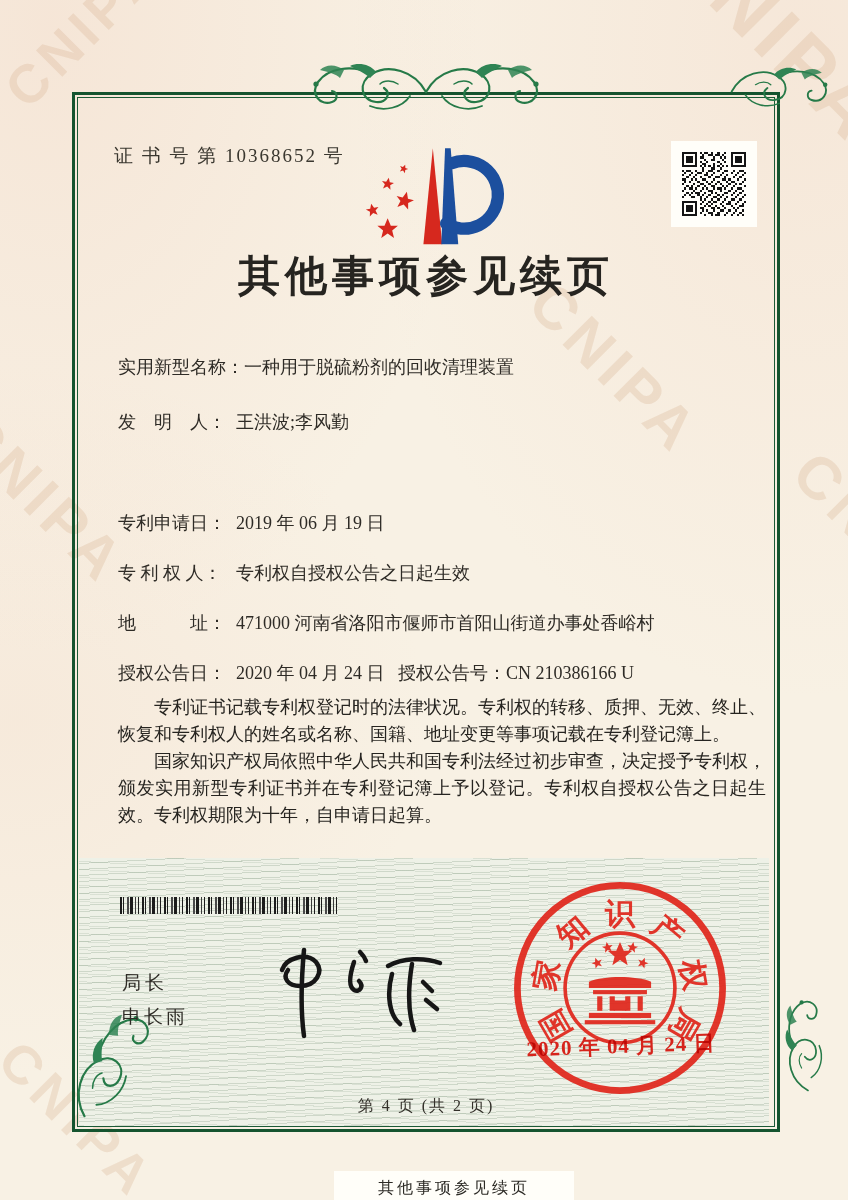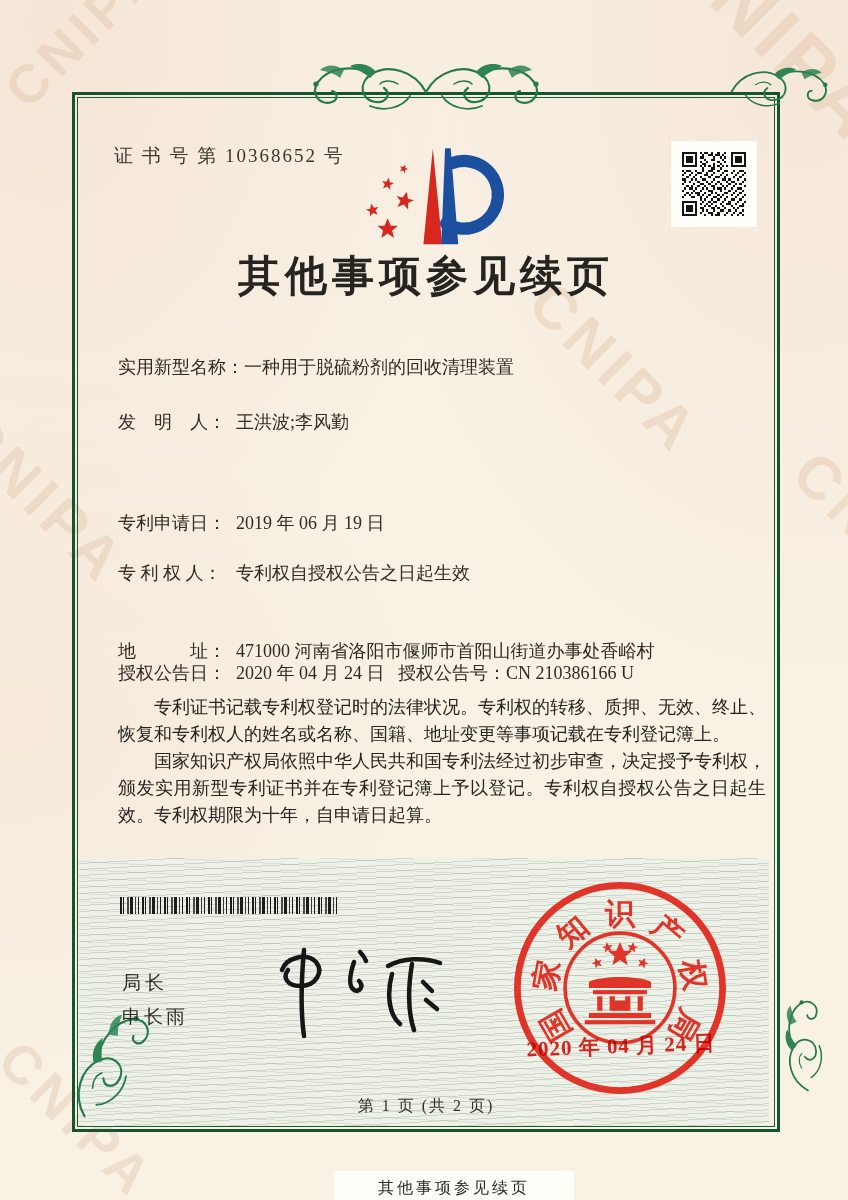--- a/index.html
+++ b/index.html
@@ -147,21 +147,21 @@
     </div>
     <div class="row" style="top:410px;">
       <span class="lbl">发　明　人：</span><span>王洪波;李风勤</span>
     </div>
     <div class="row" style="top:511px;">
       <span class="lbl">专利申请日：</span><span>2019 年 06 月 19 日</span>
     </div>
     <div class="row" style="top:561px;">
       <span class="lbl">专 利 权 人：</span><span>专利权自授权公告之日起生效</span>
     </div>
-    <div class="row" style="top:611px;margin-top:28px;">
+    <div class="row" style="top:611px;">
       <span class="lbl">地　　　址：</span><span>471000 河南省洛阳市偃师市首阳山街道办事处香峪村</span>
     </div>
     <div class="row2" style="left:118px;top:661px;">
       <span class="lbl" style="display:inline-block;min-width:118px;">授权公告日：</span><span>2020 年 04 月 24 日</span>
     </div>
     <div class="row2" style="left:398px;top:661px;">
       <span>授权公告号：</span><span>CN 210386166 U</span>
     </div>
 
     <div class="paras">
@@ -217,20 +217,20 @@
           <rect x="115" y="118" width="5" height="14"></rect>
           <rect x="127" y="118" width="5" height="14"></rect>
           <rect x="104" y="122" width="12" height="10"></rect>
           <rect x="80" y="134" width="60" height="5"></rect>
           <rect x="76" y="141" width="68" height="4"></rect>
         </g>
       </g>
     </svg>
     <div class="seal-date">2020 年 04 月 24 日</div>
 
-    <div class="page-number">第 1 页 (共 2 页)</div>
+    <div class="page-number">第 4 页 (共 2 页)</div>
   </div>
 
   <div class="footer-note">
     <span>其他事项参见续页</span>
   </div>
 
 </div>
 
 </body></html>

